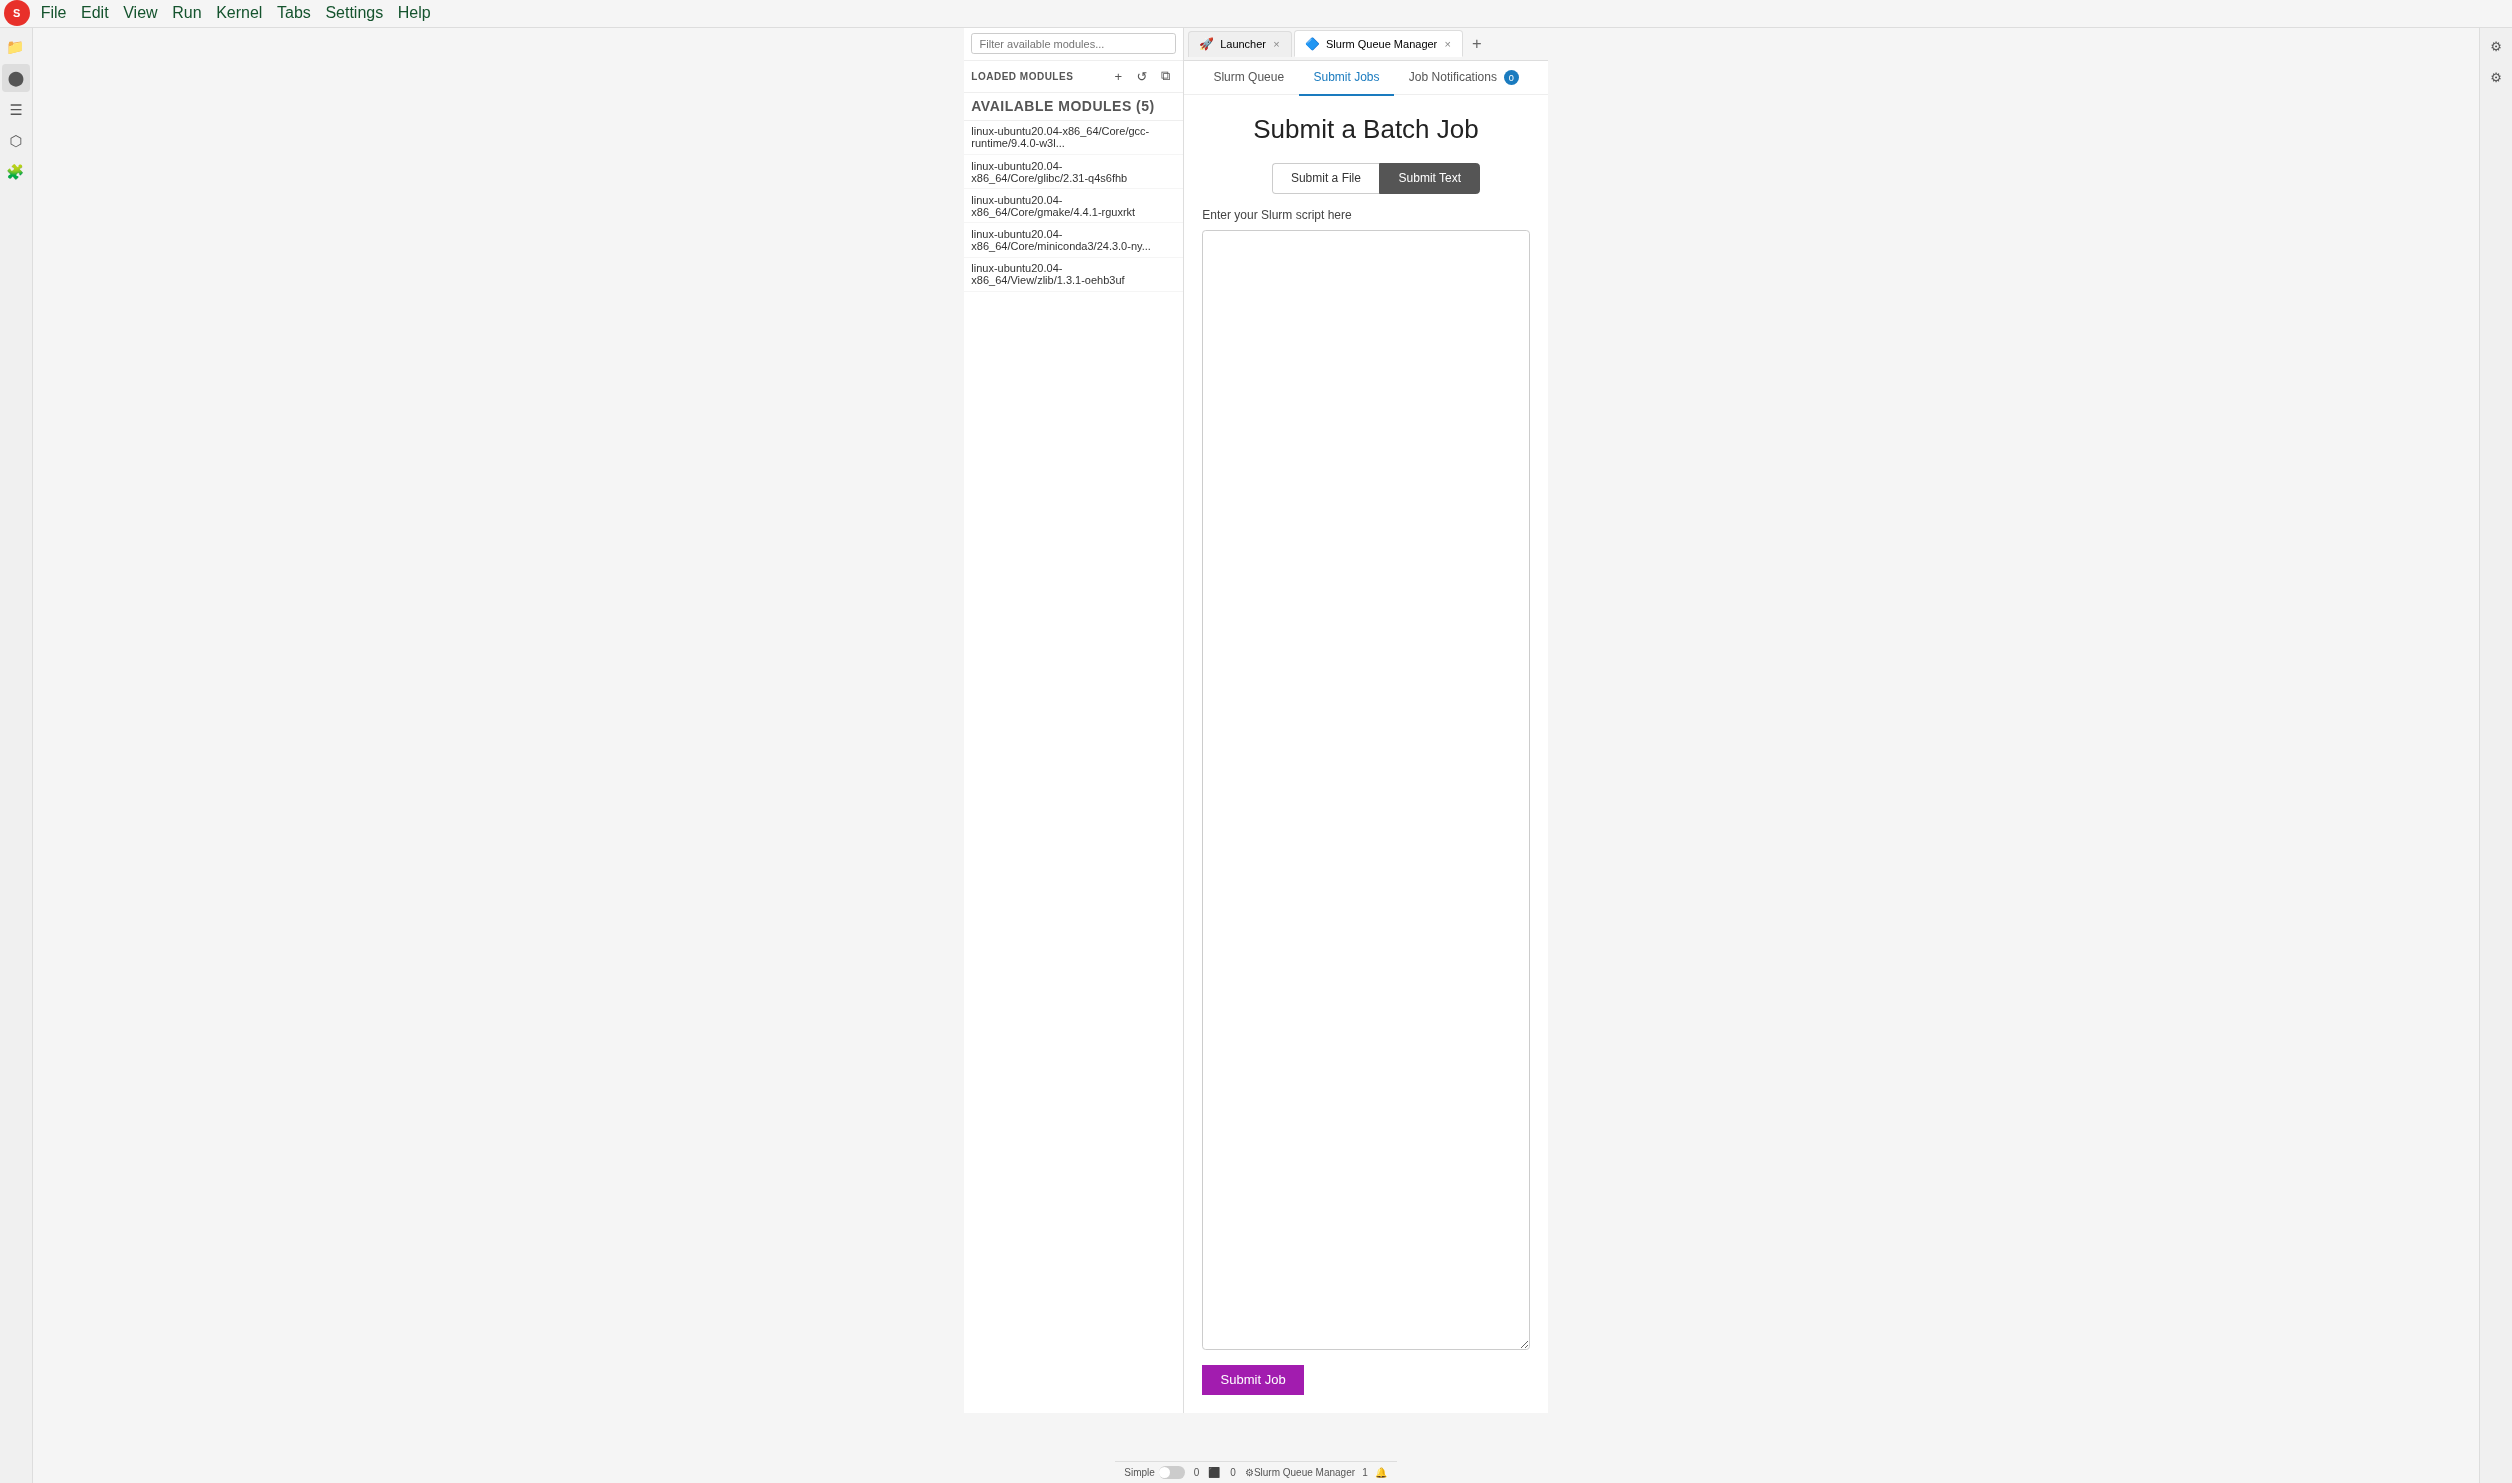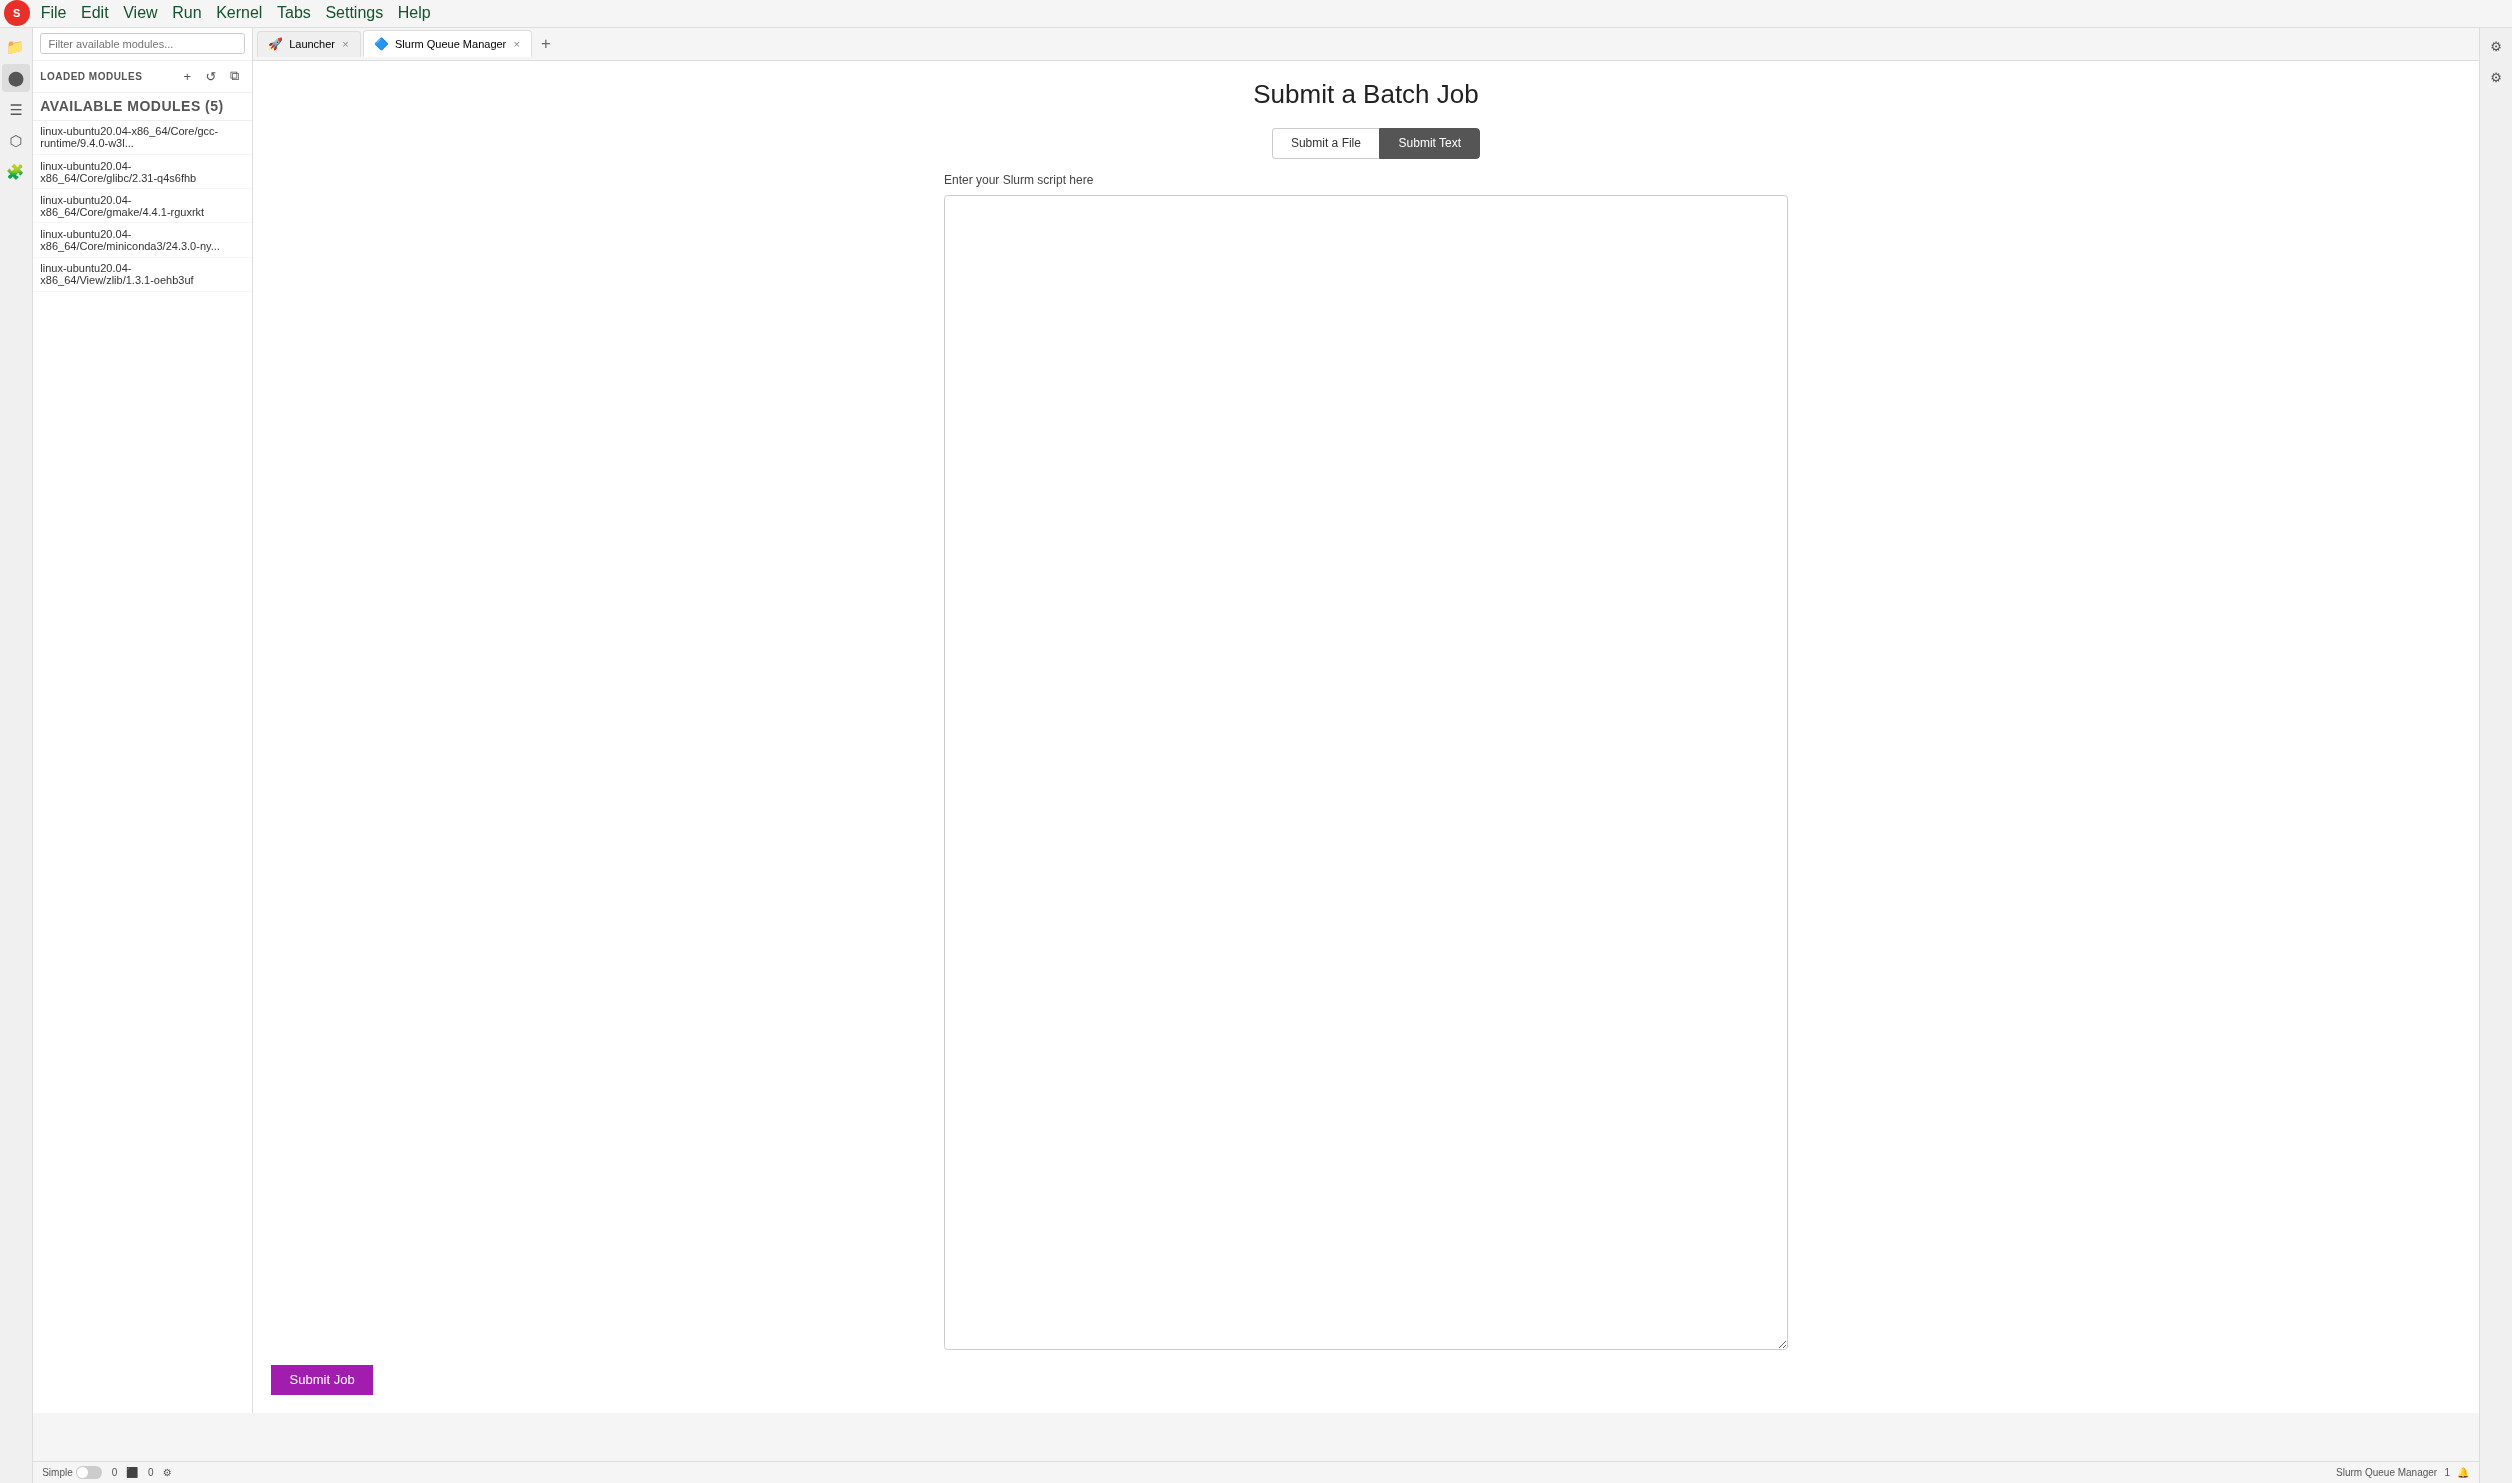--- a/index.html
+++ b/index.html
@@ -99,20 +99,21 @@
       color: #555;
       font-size: 13px;
     }
 
     
     #content-area {
       flex: 1;
       display: flex;
       flex-direction: column;
       overflow: hidden;
+      align-items: center;
     }
 
     
     #modules-panel {
       width: 220px;
       background: #fff;
       border-right: 0.9px solid #ddd;
       display: flex;
       flex-direction: column;
       flex-shrink: 0;
@@ -452,20 +453,28 @@
           <div class="tab active">
             <span class="tab-icon">🔷</span>
             <span>Slurm Queue Manager</span>
             <span class="tab-close">×</span>
           </div>
           <div class="tab-add-btn">+</div>
         </div>
 
         <div id="slurm-content">
 
+          <div id="slurm-tabs">
+            <div class="slurm-tab">Slurm Queue</div>
+            <div class="slurm-tab active">Submit Jobs</div>
+            <div class="slurm-tab">
+              <span>Job Notifications</span>
+              <span class="badge">0</span>
+            </div>
+          </div>
 
           <div id="submit-job-area">
             <h1 id="submit-job-title">Submit a Batch Job</h1>
 
             <div id="submit-type-btns">
               <button class="submit-type-btn">Submit a File</button>
               <button class="submit-type-btn active">Submit Text</button>
             </div>
 
             <div id="script-label">Enter your Slurm script here</div>

